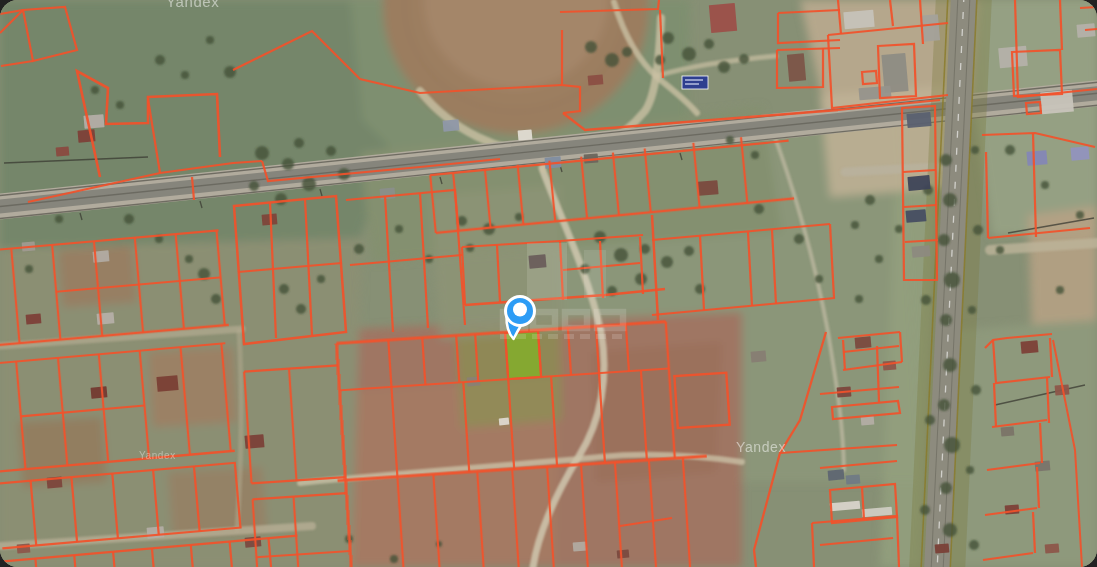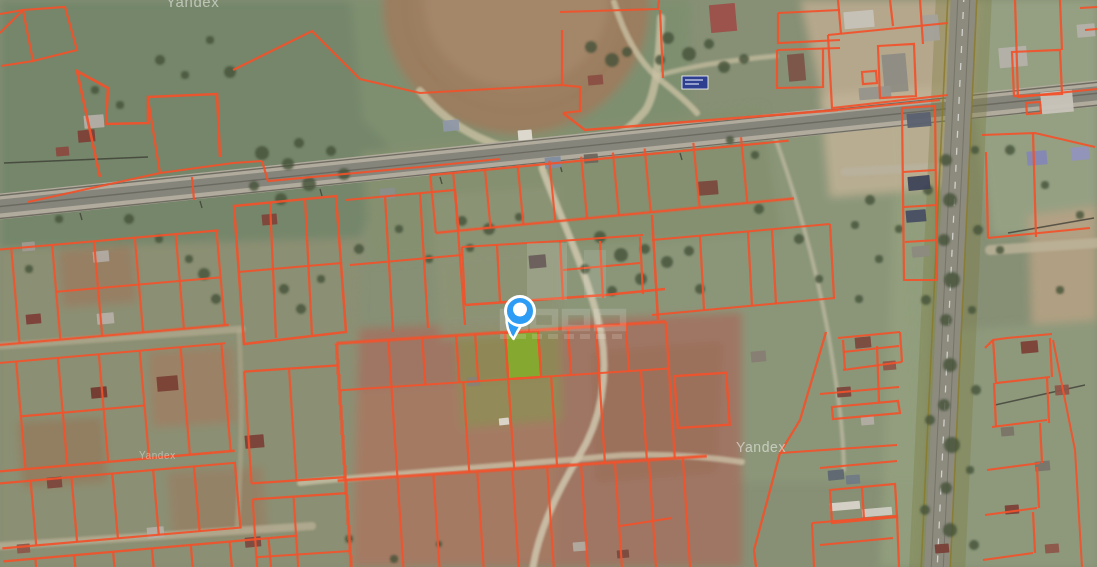--- a/index.html
+++ b/index.html
@@ -1,18 +1,18 @@
 <!DOCTYPE html>
 <html><head>
 <meta charset="utf-8">
 <title>map</title>
 <style>
   html,body{margin:0;padding:0;background:#222;}
   body{width:1097px;height:567px;overflow:hidden;font-family:"Liberation Sans",sans-serif;}
-  .map-viewport{position:relative;width:1097px;height:567px;overflow:hidden;background:#879075;cursor:grab;}
+  .map-viewport{position:relative;width:1097px;height:567px;overflow:hidden;background:#879075;cursor:grab;border-radius:18px;}
   #map-svg{position:absolute;left:0;top:0;}
   .wm{position:absolute;color:#fff;pointer-events:none;letter-spacing:.6px;user-select:none;}
   .wm0{left:166px;top:-7px;font-size:15px;opacity:.5;}
   .wm1{left:139px;top:450px;font-size:10px;opacity:.38;}
   .wm2{left:736px;top:439px;font-size:14px;opacity:.5;}
   .pin{position:absolute;left:495px;top:284px;width:50px;height:58px;cursor:pointer;}
 </style>
 </head>
 <body>
 

